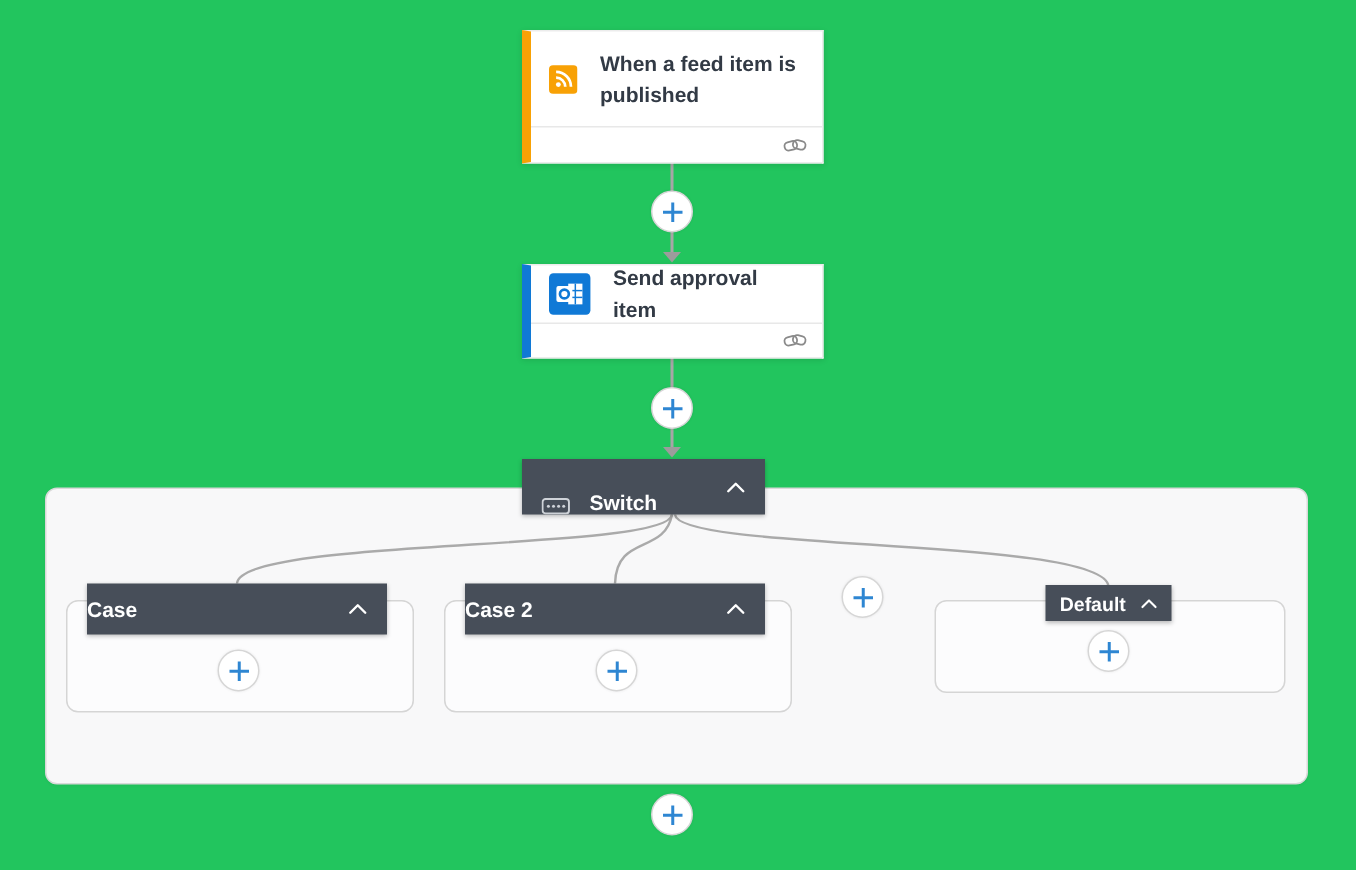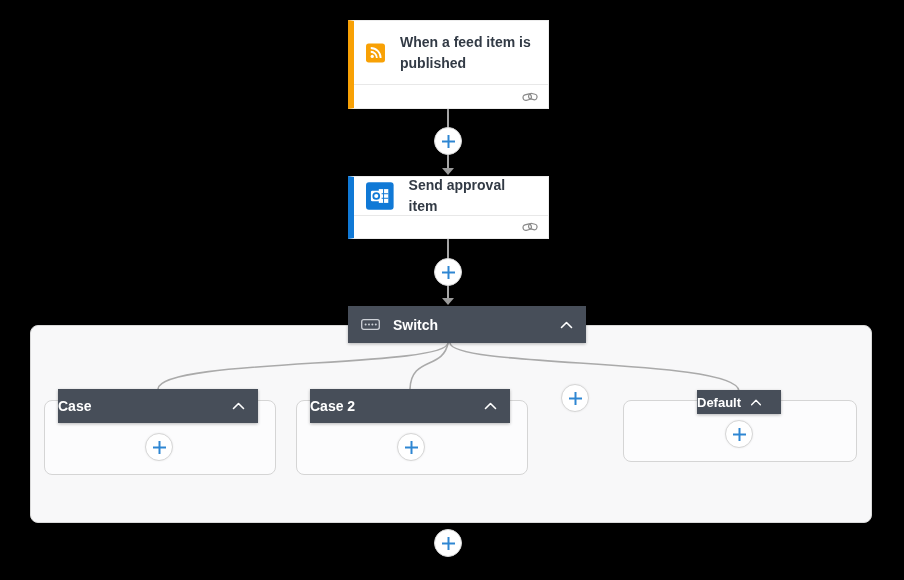--- a/index.html
+++ b/index.html
@@ -1,18 +1,18 @@
 <!DOCTYPE html>
 <html><head>
 <meta charset="utf-8">
 <style>
   html,body{margin:0;padding:0;background:#ffffff;}
   .stage{
     position:relative;width:904px;height:580px;overflow:hidden;
-    background:#000000;
+    background:#22c55e;
     font-family:"Liberation Sans","DejaVu Sans",sans-serif;
   }
   
   .outer-scope{
     position:absolute;left:30px;top:325px;width:840px;height:196px;
     background:#f8f8f9;border:1px solid #d9d9d9;border-radius:8px;
     box-shadow:0 1px 2px rgba(0,0,0,.04);
     z-index:1;
   }
   .branch-box{
@@ -53,33 +53,33 @@
   .card-action  .card-footer{height:22px;}
   .conn-icon{display:block;}
 
   
   .scope-header{
     position:absolute;background:#474e59;color:#ffffff;
     display:flex;align-items:center;
     box-shadow:0 1px 3px rgba(0,0,0,.28);
     z-index:5;cursor:pointer;
   }
-  .switch-header{left:348px;top:306px;width:238px;height:37px;padding:0;}
+  .switch-header{left:348px;top:306px;width:162px;height:37px;padding:0;align-items:flex-end;}
   .switch-icon-wrap{margin-left:13px;display:flex;align-items:center;}
   .switch-label{margin-left:13px;font-size:14px;font-weight:700;}
   .header-chevron{
     position:absolute;right:11px;top:50%;transform:translateY(-50%);
     background:none;border:none;padding:2px;cursor:pointer;display:flex;align-items:center;
   }
   .case-header{height:34px;top:389px;width:200px;justify-content:flex-start;}
   .case-header .branch-label{font-size:14px;font-weight:700;}
   .case1-header{left:58px;}
   .case2-header{left:310px;}
   .default-header{
-    left:697px;top:390px;width:84px;height:24px;gap:9px;
+    left:697px;top:390px;width:84px;height:24px;justify-content:center;gap:9px;
   }
   .default-header .branch-label{font-size:13px;font-weight:700;}
   .default-header .header-chevron{position:static;transform:none;padding:0;}
 
   
   .plus{
     position:absolute;width:28px;height:28px;border-radius:50%;
     background:#ffffff;border:1px solid #d6d6d6;
     display:flex;align-items:center;justify-content:center;
     padding:0;cursor:pointer;z-index:6;

